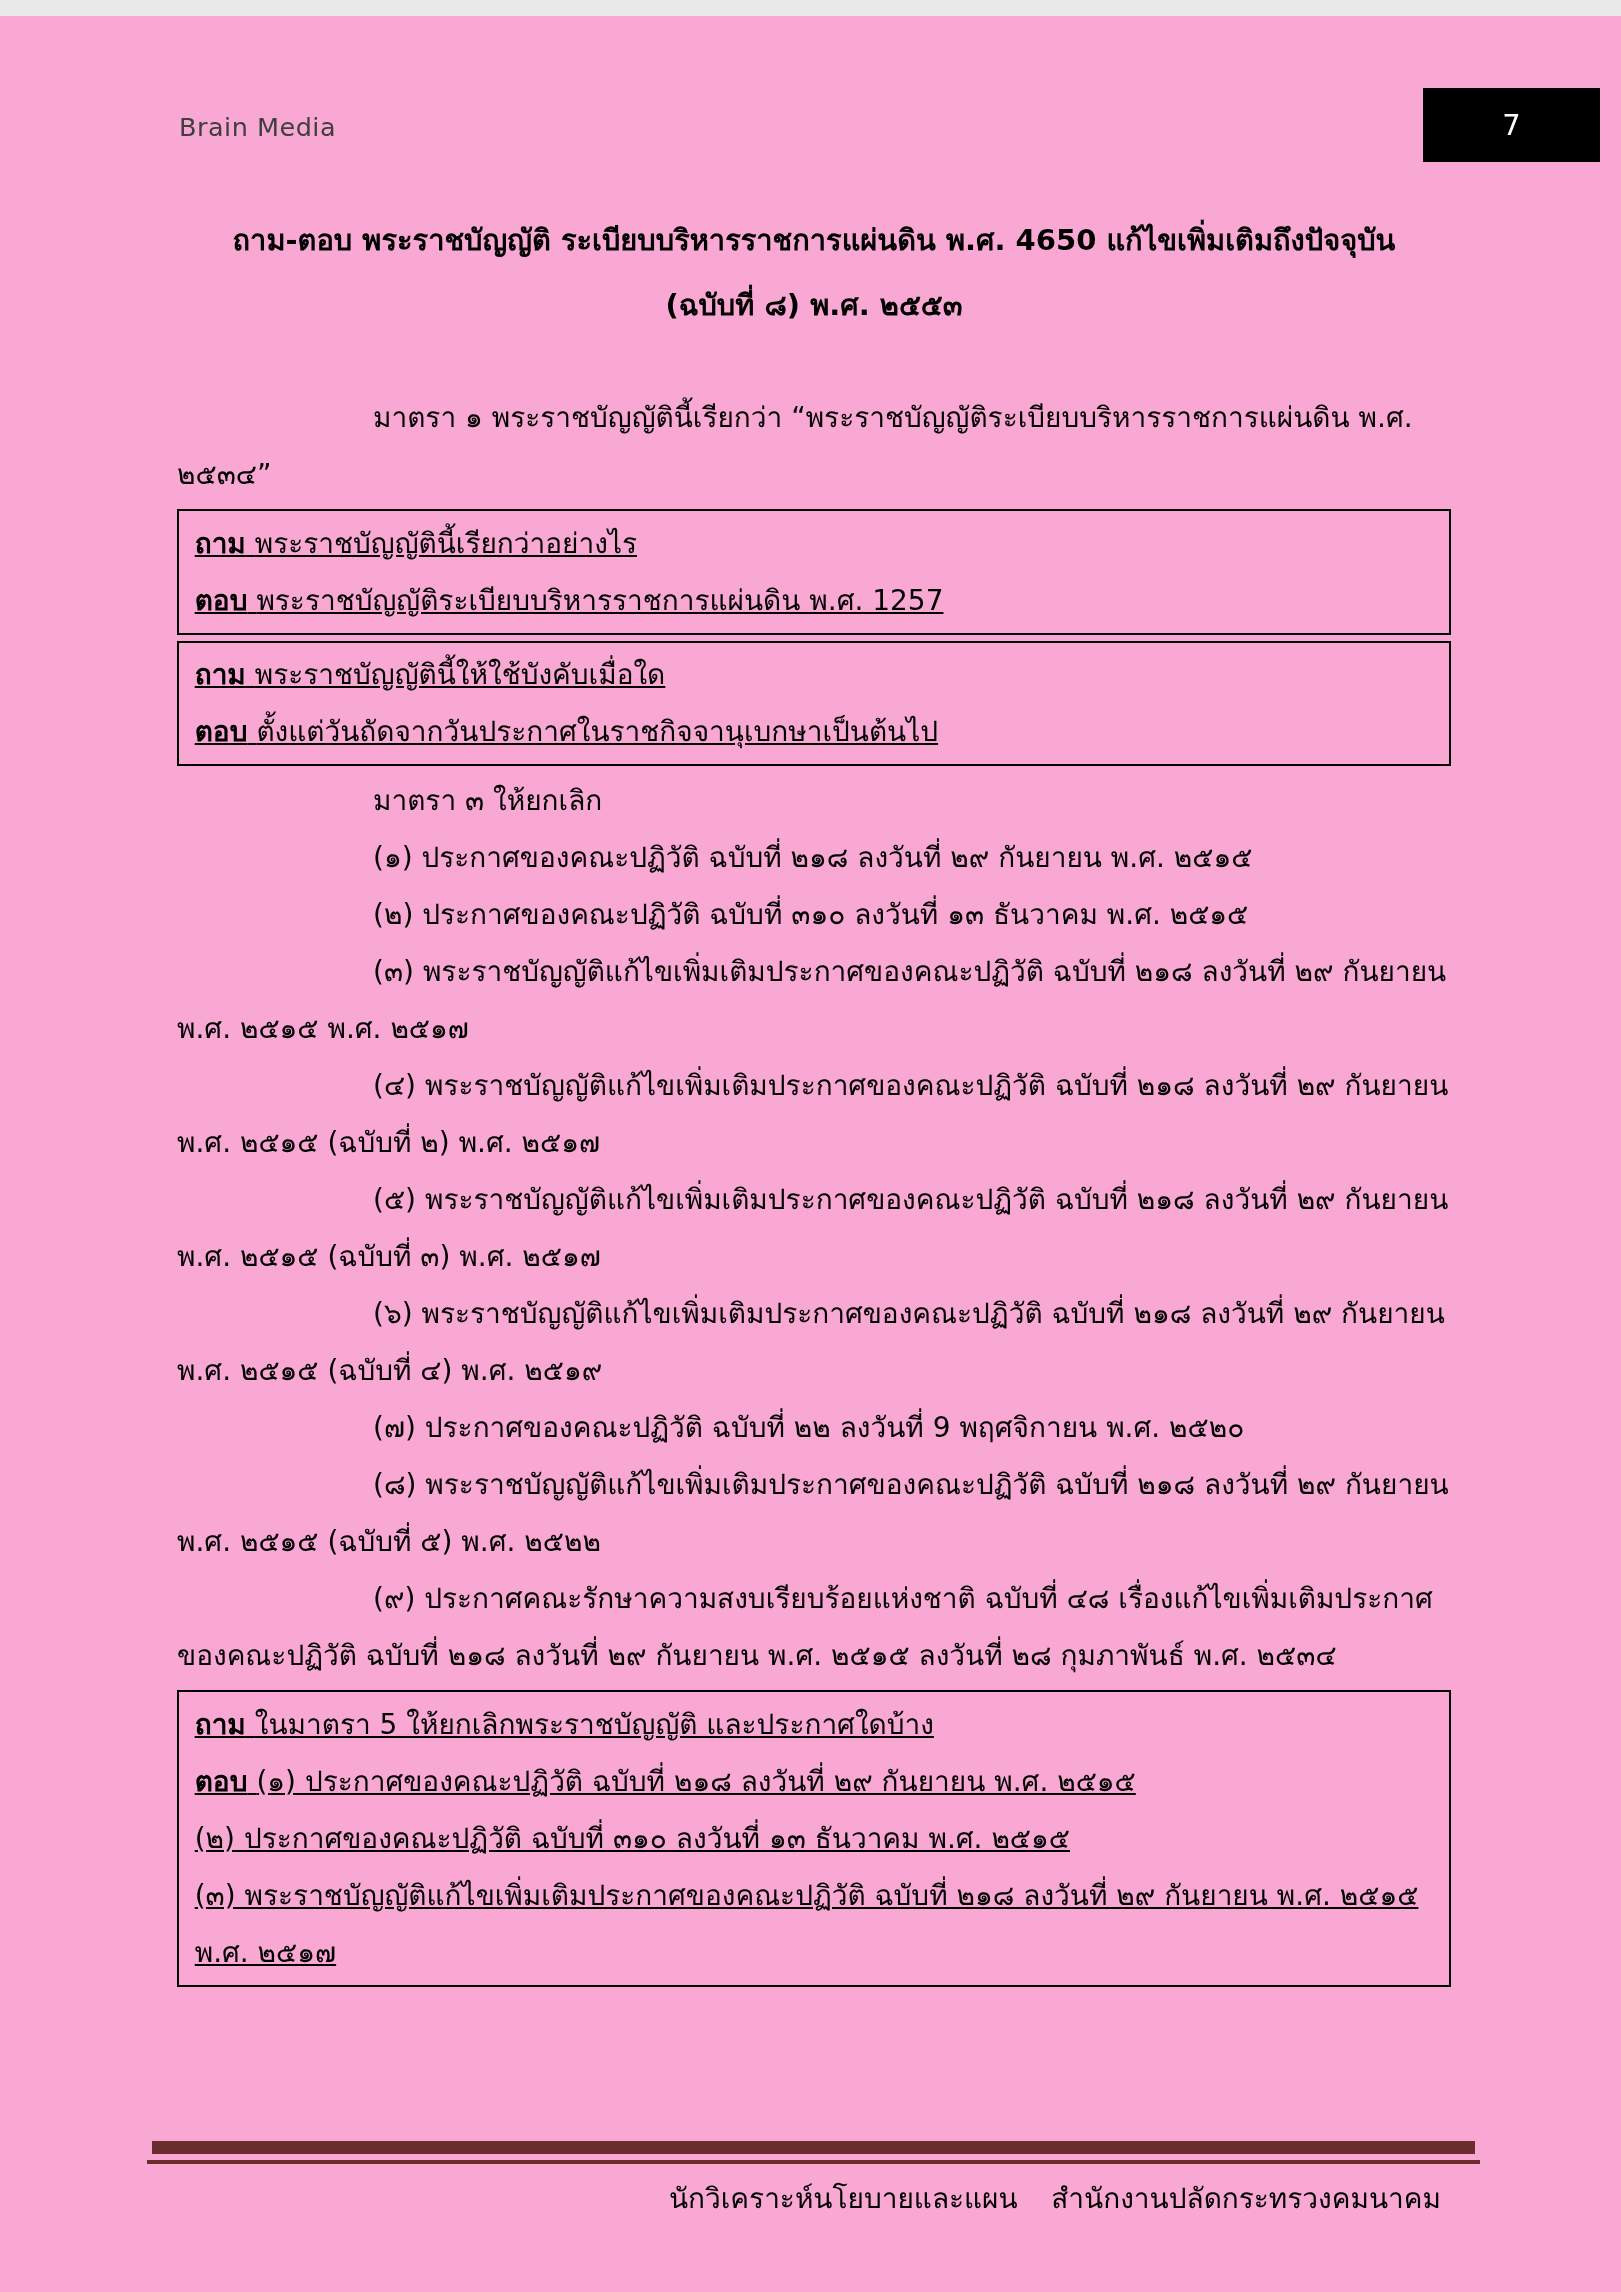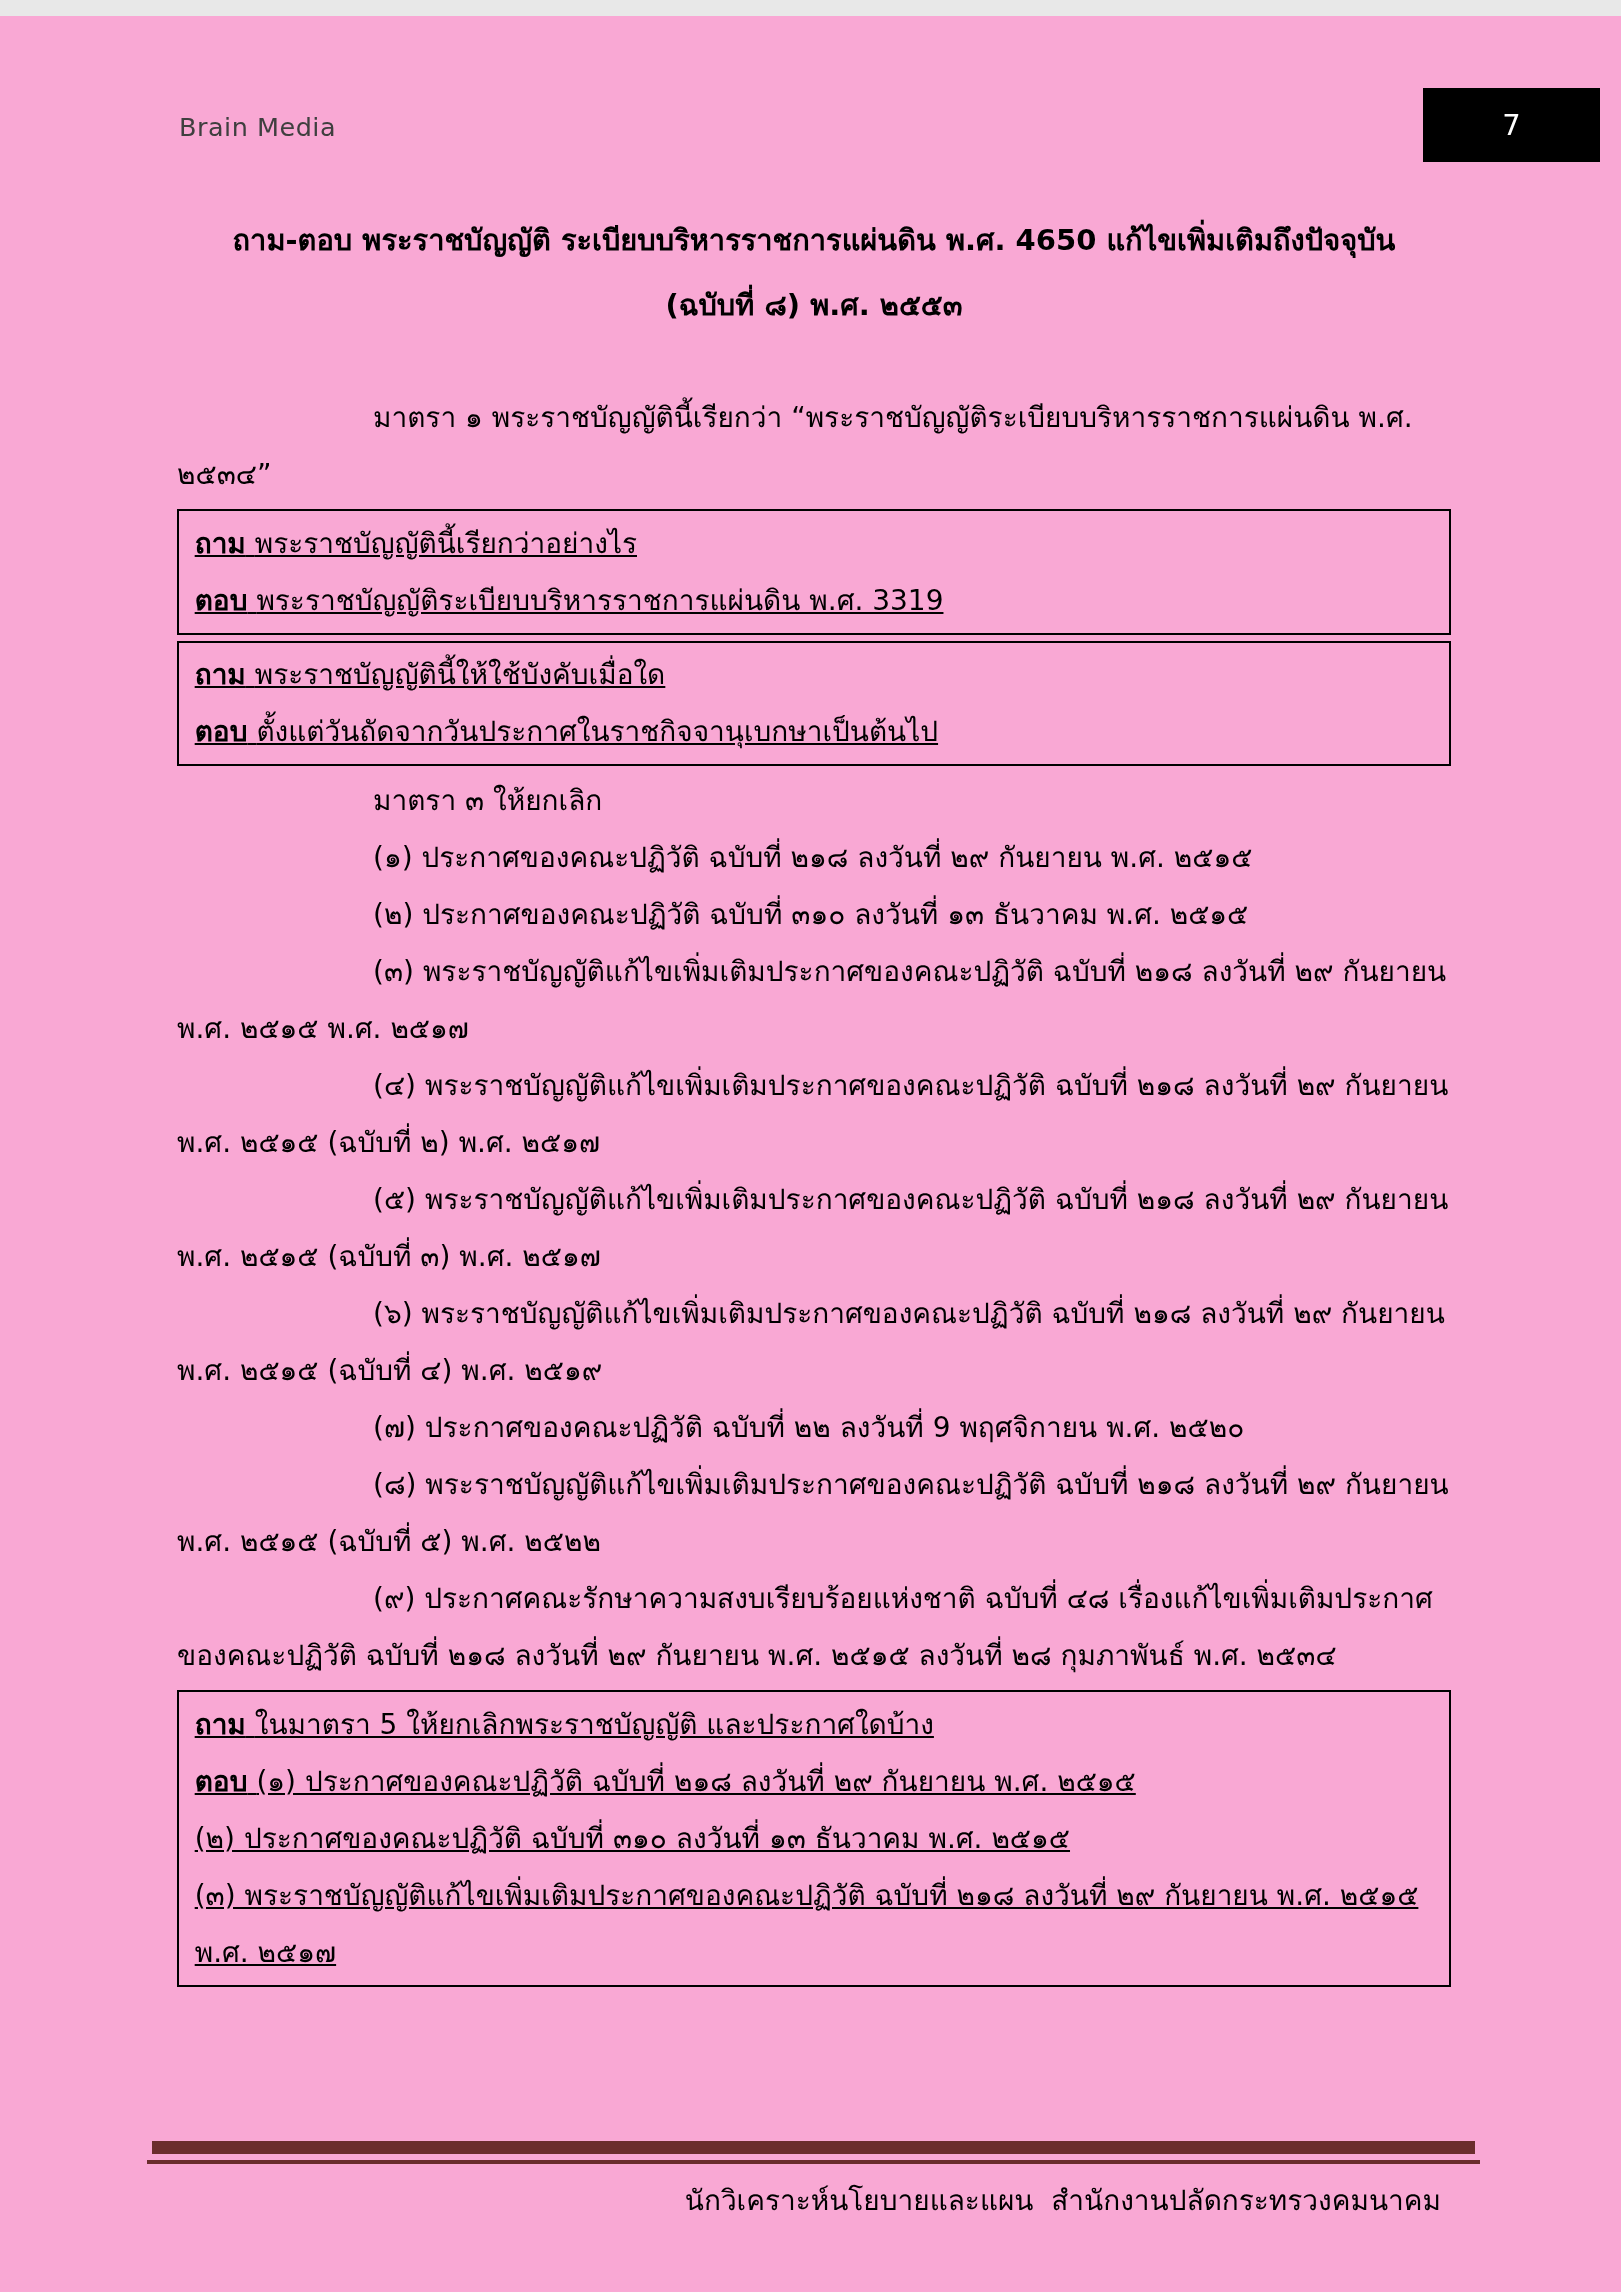--- a/index.html
+++ b/index.html
@@ -44,20 +44,21 @@
     width:1323px; height:12.7px; background:#6b2d2d;
   }
   .footer-rule-thin {
     position:absolute; left:147px; top:2144px;
     width:1333px; height:3.9px; background:#6b2d2d;
   }
   .footer-text {
     position:absolute; left:177px; top:2156px; width:1264px;
     text-align:right; font-size:28px; line-height:57px;
     white-space:pre-wrap;
+    font-family:Liberation Mono, monospace;
   }
 </style>
 </head>
 <body>
 
 <div class="page">
 
   <div class="brand">Brain Media</div>
 
   <div class="pagenum-box">
@@ -66,21 +67,21 @@
 
   <div class="content">
 
     <p class="doc-title">ถาม-ตอบ พระราชบัญญัติ ระเบียบบริหารราชการแผ่นดิน พ.ศ. 4650 แก้ไขเพิ่มเติมถึงปัจจุบัน</p>
     <p class="doc-title">(ฉบับที่ ๘) พ.ศ. ๒๕๕๓</p>
 
     <p class="m-para first-para">มาตรา ๑ พระราชบัญญัตินี้เรียกว่า “พระราชบัญญัติระเบียบบริหารราชการแผ่นดิน พ.ศ. ๒๕๓๔”</p>
 
     <div class="qa-box">
       <p><span class="qa-label">ถาม</span> <span>พระราชบัญญัตินี้เรียกว่าอย่างไร</span></p>
-      <p><span class="qa-label">ตอบ</span> <span>พระราชบัญญัติระเบียบบริหารราชการแผ่นดิน พ.ศ. 3319</span></p>
+      <p><span class="qa-label">ตอบ</span> <span>พระราชบัญญัติระเบียบบริหารราชการแผ่นดิน พ.ศ. 1257</span></p>
     </div>
 
 
     <div class="qa-box">
       <p><span class="qa-label">ถาม</span> <span>พระราชบัญญัตินี้ให้ใช้บังคับเมื่อใด</span></p>
       <p><span class="qa-label">ตอบ</span> <span>ตั้งแต่วันถัดจากวันประกาศในราชกิจจานุเบกษาเป็นต้นไป</span></p>
     </div>
 
     <p class="m-para">มาตรา ๓ ให้ยกเลิก</p>
 

